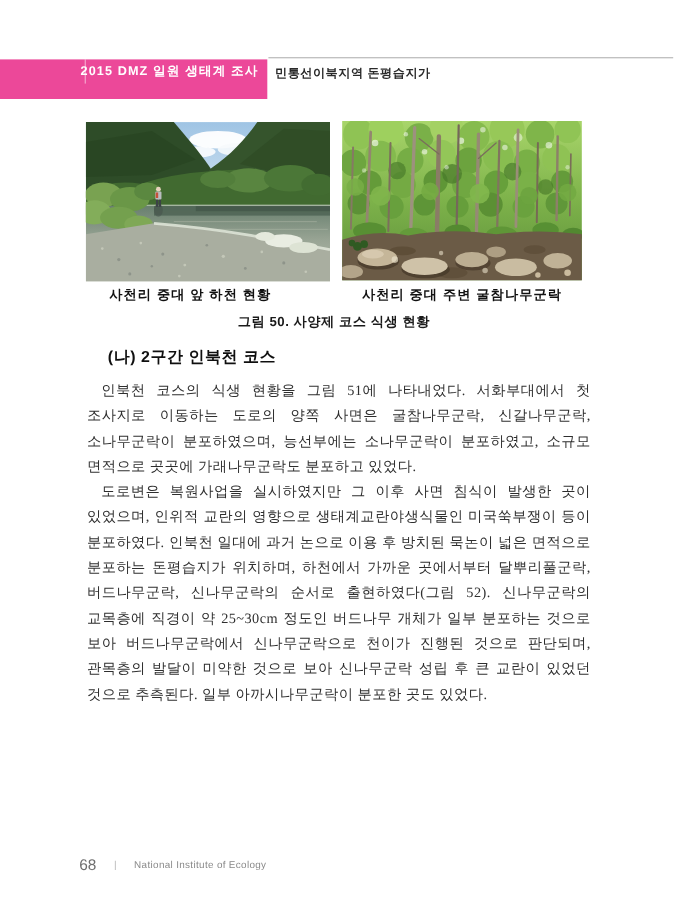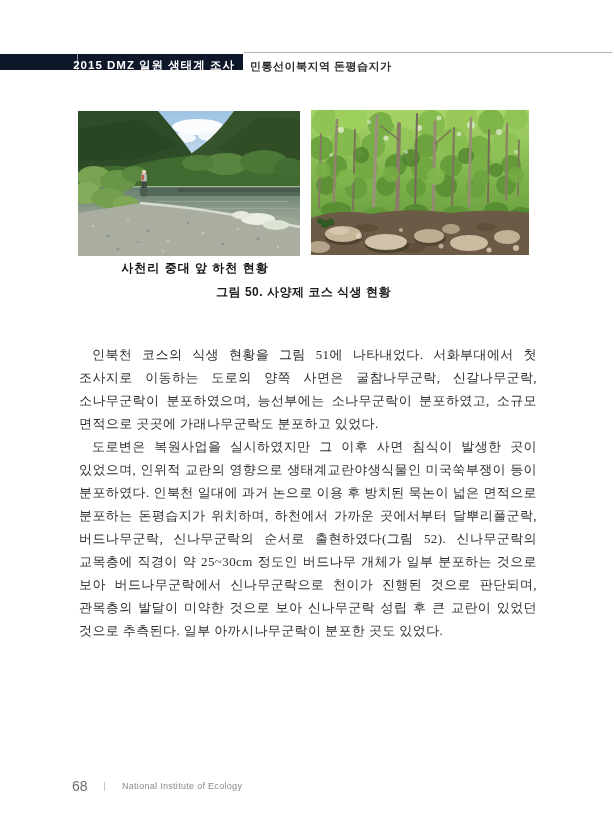--- a/index.html
+++ b/index.html
@@ -8,22 +8,22 @@
     width: 614px; height: 840px;
     background: #ffffff;
     overflow: hidden;
     font-family: "Liberation Sans", "DejaVu Sans", sans-serif;
     color: #2d2d2d;
   }
 
   
   .header-band {
     position: absolute; left: 0; top: 54px;
-    width: 243px; height: 16px;
-    background: #0f172a;
+    width: 243px; height: 36px;
+    background: #ec4899;
   }
   .header-band .band-divider {
     position: absolute; left: 77px; top: 0;
     width: 1px; height: 22px;
     background: rgba(255,255,255,.55);
   }
   .header-band .band-title {
     position: absolute; right: 8px; top: 0;
     height: 22px; line-height: 22px;
     color: #ffffff; font-size: 11.5px; font-weight: bold;
@@ -43,21 +43,21 @@
   .photo { position: absolute; }
   .photo svg { display: block; }
   .photo-left  { left: 78px;  top: 111px; width: 222px; height: 145px; }
   .photo-right { left: 311px; top: 110px; width: 218px; height: 145px; }
 
   .photo-caption {
     position: absolute; top: 260px;
     font-size: 12px; font-weight: bold; color: #111;
     text-align: center; letter-spacing: 1px; white-space: nowrap;
   }
-  .cap-left  { left: 84px;  width: 222px; }
+  .cap-left  { left: 62px;  width: 222px; }
   .cap-right { left: 311px; width: 218px; }
 
   .figure-caption {
     position: absolute; left: 78px; top: 284px; width: 451px;
     text-align: center; font-size: 12px; font-weight: 600;
     color: #1a1a1a; letter-spacing: .5px;
   }
 
   
   .section-heading {
@@ -281,23 +281,25 @@
         <circle cx="178" cy="140" r="2.5" fill="#cabb9e"></circle>
           <circle cx="205" cy="138" r="3" fill="#cabb9e"></circle>
         <circle cx="14" cy="114" r="4" fill="#2f5a22"></circle>
           <circle cx="20" cy="112" r="3.5" fill="#2f5a22"></circle>
           <circle cx="9" cy="111" r="3" fill="#2f5a22"></circle>
       </g>
     </svg>
   </div>
 
   <div class="photo-caption cap-left">사천리 중대 앞 하천 현황</div>
+  <div class="photo-caption cap-right">사천리 중대 주변 굴참나무군락</div>
 
   <div class="figure-caption">그림 50. 사양제 코스 식생 현황</div>
 
+  <div class="section-heading">(나) 2구간 인북천 코스</div>
 
   <div class="body-text">
     <p>인북천 코스의 식생 현황을 그림 51에 나타내었다. 서화부대에서 첫 조사지로 이동하는 도로의 양쪽 사면은 굴참나무군락, 신갈나무군락, 소나무군락이 분포하였으며, 능선부에는 소나무군락이 분포하였고, 소규모 면적으로 곳곳에 가래나무군락도 분포하고 있었다.</p>
     <p>도로변은 복원사업을 실시하였지만 그 이후 사면 침식이 발생한 곳이 있었으며, 인위적 교란의 영향으로 생태계교란야생식물인 미국쑥부쟁이 등이 분포하였다. 인북천 일대에 과거 논으로 이용 후 방치된 묵논이 넓은 면적으로 분포하는 돈평습지가 위치하며, 하천에서 가까운 곳에서부터 달뿌리풀군락, 버드나무군락, 신나무군락의 순서로 출현하였다(그림 52). 신나무군락의 교목층에 직경이 약 25~30cm 정도인 버드나무 개체가 일부 분포하는 것으로 보아 버드나무군락에서 신나무군락으로 천이가 진행된 것으로 판단되며, 관목층의 발달이 미약한 것으로 보아 신나무군락 성립 후 큰 교란이 있었던 것으로 추측된다. 일부 아까시나무군락이 분포한 곳도 있었다.</p>
   </div>
 
   <div class="footer">
     <span class="page-num">68</span>
     <span class="footer-sep">|</span>
     <span class="institute">National Institute of Ecology</span>

